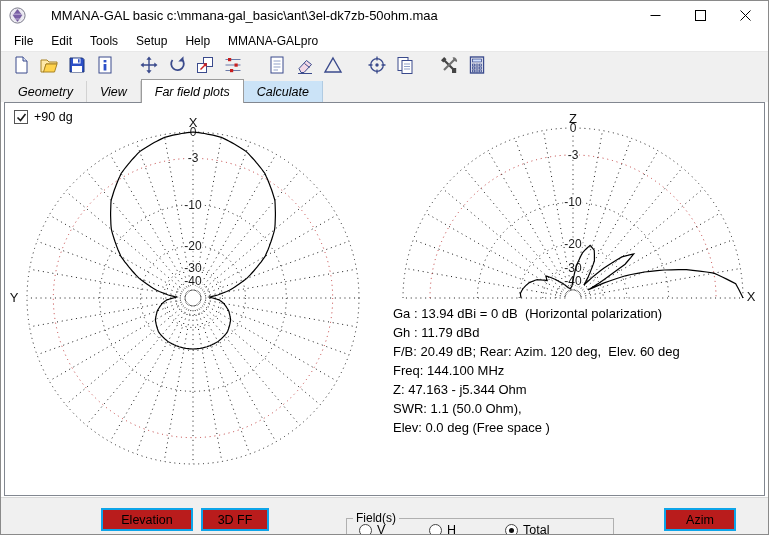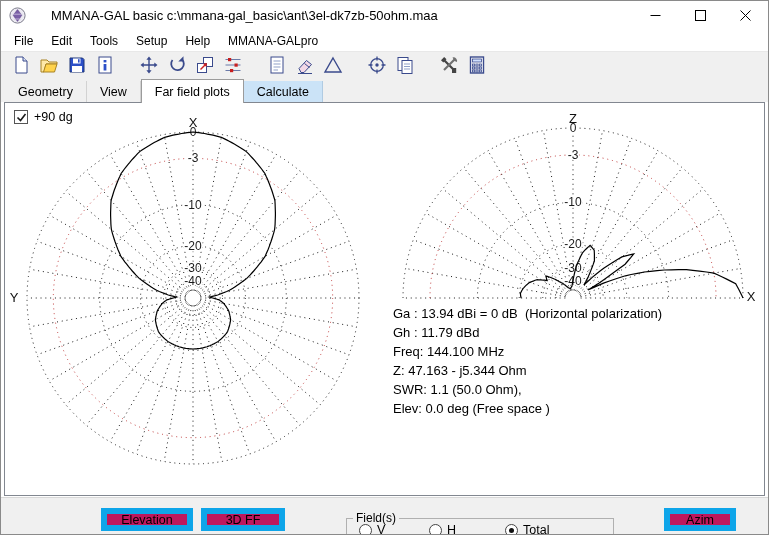--- a/index.html
+++ b/index.html
@@ -7,37 +7,37 @@
   .titlebar{position:absolute;top:0;left:0;right:0;height:29px;background:#fff;display:flex;align-items:center;padding-left:8px;box-sizing:border-box;}
   .app-icon{width:17px;height:17px;flex:0 0 auto;}
   .title-text{font-size:13px;margin-left:25px;white-space:nowrap;}
   .win-controls{margin-left:auto;display:flex;height:100%;}
   .win-btn{width:45px;height:100%;display:flex;align-items:center;justify-content:center;}
   .menubar{position:absolute;top:29px;left:0;right:0;height:21px;background:#fff;display:flex;align-items:center;padding-left:4px;font-size:12px;}
   .menu-item{padding:2px 9px;}
   .toolbar{position:absolute;top:50px;left:0;right:0;height:27px;background:#f0f0f0;display:flex;align-items:center;padding-left:8px;border-top:1px solid #e8e8e8;box-sizing:border-box;}
   .tool-btn{width:24px;height:24px;display:flex;align-items:center;justify-content:center;margin-right:4px;}
   .tool-btn.group-gap{margin-left:16px;}
-  .tabbar{position:absolute;top:77px;left:0;right:0;height:24px;background:#f0f0f0;display:flex;align-items:flex-end;padding-left:4px;box-sizing:border-box;}
+  .tabbar{position:absolute;top:77px;left:0;right:0;height:24px;background:#f0f0f0;display:flex;align-items:flex-end;padding-left:4px;box-sizing:border-box;font-style:italic;}
   .tab{height:21px;padding:0 13px;font-size:12.5px;display:flex;align-items:center;border-right:1px solid #d2d2d2;box-sizing:border-box;}
   .tab.highlighted{background:#cbe3f7;border-right:1px solid #b0cbe2;}
   .tab.active{background:#fff;height:24px;border:1px solid #9b9b9b;border-bottom:none;position:relative;z-index:3;margin-bottom:-1px;}
   .content{position:absolute;top:101px;left:3px;width:761px;height:394px;background:#fff;border:1px solid #828790;box-sizing:border-box;}
   .plot-svg{position:absolute;left:0;top:0;}
   .grid-dot{fill:none;stroke:#1a1a1a;stroke-width:1;stroke-dasharray:1 3.8;}
   .grid-dot.red{stroke:#c03a3a;}
   .ring-label{font-size:12px;fill:#1a1a1a;text-anchor:middle;paint-order:stroke;stroke:#ffffff;stroke-width:3px;font-family:"Liberation Sans",sans-serif;}
   .axis-label{font-size:13px;fill:#111;text-anchor:middle;font-family:"Liberation Sans",sans-serif;}
   .pattern-line{fill:none;stroke:#000;stroke-width:1.2;}
   .rotate-box{position:absolute;left:9px;top:7px;display:flex;align-items:center;font-size:12.5px;}
   .checkbox{width:14px;height:14px;border:1px solid #555;background:#fff;display:flex;align-items:center;justify-content:center;margin-right:6px;box-sizing:border-box;}
   .results{position:absolute;left:388px;top:201px;font-size:13px;line-height:19px;}
   .results-line{white-space:pre;}
   .bottombar{position:absolute;top:496px;left:0;right:0;bottom:0;background:#f0f0f0;border-top:1px solid #d8d8d8;box-sizing:border-box;}
-  .btn{position:absolute;top:10px;height:23px;background:#be185d;border:6px solid #0ea5e9;font-size:12.5px;display:flex;align-items:center;justify-content:center;box-sizing:border-box;}
+  .btn{position:absolute;top:10px;height:23px;background:#b91c1c;border:2px solid #0ea5e9;font-size:12.5px;display:flex;align-items:center;justify-content:center;box-sizing:border-box;}
   .groupbox{position:absolute;left:345px;top:20px;width:268px;height:26px;border:1px solid #b0b0b0;box-sizing:border-box;}
   .groupbox-label{position:absolute;top:-8px;left:6px;background:#f0f0f0;padding:0 3px;font-size:12px;}
   .radio-opt{display:flex;align-items:center;font-size:12.5px;position:absolute;top:4px;}
   .radio-circle{width:13px;height:13px;border:1px solid #444;border-radius:50%;background:#fff;margin-right:5px;display:flex;align-items:center;justify-content:center;box-sizing:border-box;}
   .radio-dot{width:5px;height:5px;border-radius:50%;background:#111;}
 </style>
 </head>
 <body>
 
 <div class="window">
@@ -298,30 +298,31 @@
       <span class="checkbox">
         <svg width="11" height="11" viewBox="0 0 11 11">
             <path d="M1.5 5.5l3 3 5-6.5" fill="none" stroke="#1a1a1a" stroke-width="1.6"></path>
           </svg>
       </span>
       <span>+90 dg</span>
     </div>
     <div class="results" id="results-block">
         <div class="results-line">Ga : 13.94 dBi = 0 dB  (Horizontal polarization)</div>
         <div class="results-line">Gh : 11.79 dBd</div>
+        <div class="results-line">F/B: 20.49 dB; Rear: Azim. 120 deg,  Elev. 60 deg</div>
         <div class="results-line">Freq: 144.100 MHz</div>
         <div class="results-line">Z: 47.163 - j5.344 Ohm</div>
         <div class="results-line">SWR: 1.1 (50.0 Ohm),</div>
         <div class="results-line">Elev: 0.0 deg (Free space )</div>
       </div>
   </div>
 
   <div class="bottombar">
     <div class="btn" style="left:100px;width:92px;">Elevation</div>
-    <div class="btn" style="left:200px;width:84px;">3D FF</div>
+    <div class="btn" style="left:200px;width:68px;">3D FF</div>
     <div class="groupbox">
       <span class="groupbox-label">Field(s)</span>
       <div id="radio-row">
           <span class="radio-opt" style="left: 12px;">
             <span class="radio-circle"></span>
             <span>V</span>
           </span>
           <span class="radio-opt" style="left: 82px;">
             <span class="radio-circle"></span>
             <span>H</span>

